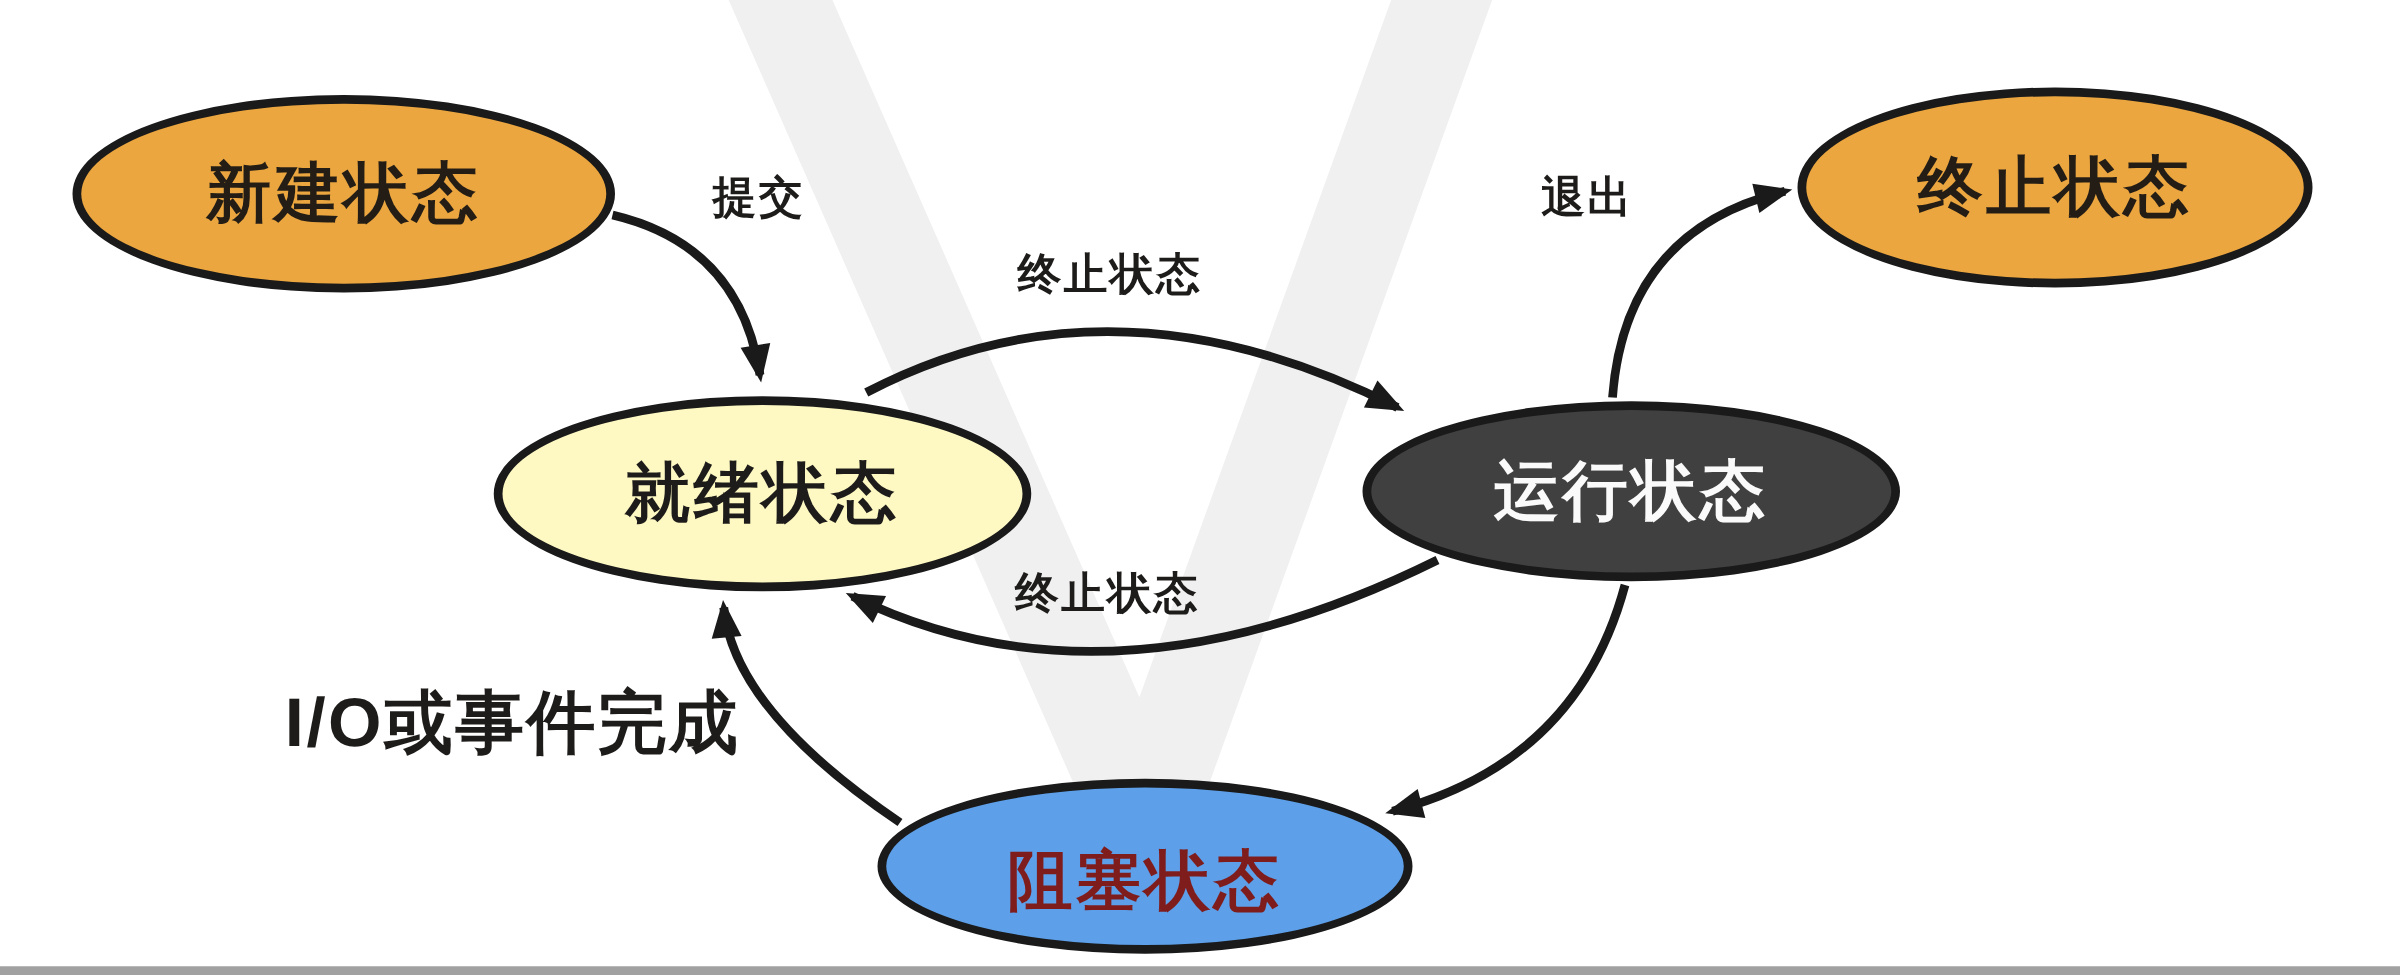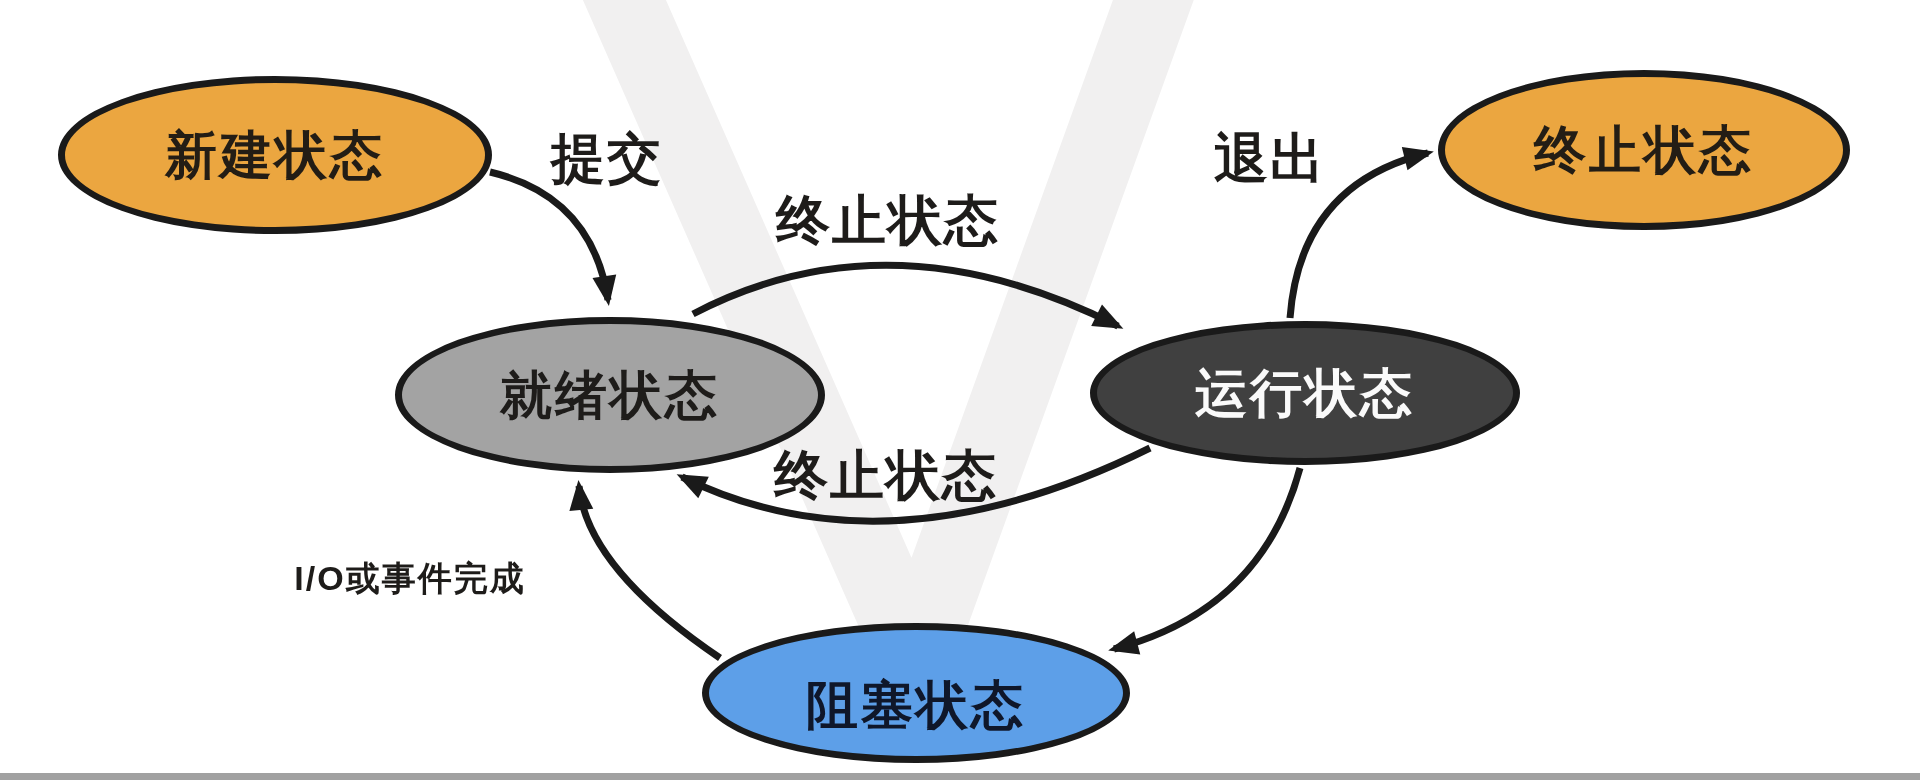--- a/index.html
+++ b/index.html
@@ -13,32 +13,32 @@
   .node{
     position:absolute;border:7px solid #1A1A1A;border-radius:50%;
     box-sizing:border-box;display:flex;align-items:center;justify-content:center;
   }
   .node span{
     font-weight:700;font-size:52px;letter-spacing:3px;line-height:1;
     white-space:nowrap;
   }
   .fill-orange{background:#EBA640;}
   .fill-orange span{color:#231D15;}
-  .fill-gray{background:#a3a3a3;text-align:center;}
+  .fill-gray{background:#fef9c3;text-align:center;}
   .fill-gray span{color:#1E1C1A;}
   .fill-dark{background:#404040;}
   .fill-dark span{color:#FAFAFA;}
   .fill-blue{background:#5D9FE8;}
-  .fill-blue span{color:#0f172a;margin-top:23px;}
+  .fill-blue span{color:#7f1d1d;margin-top:23px;}
   .edge-label{
     position:absolute;transform:translate(-50%,-50%);
-    font-weight:700;font-size:54px;color:#1E1C1A;letter-spacing:2px;
+    font-weight:700;font-size:35px;color:#1E1C1A;letter-spacing:2px;
     white-space:nowrap;line-height:1;
   }
-  .edge-label.small{font-size:34px;}
+  .edge-label.small{font-size:55px;}
   .bottom-bar{
     position:absolute;left:0;bottom:0;width:1920px;height:7px;background:#A1A1A1;
   }
 </style>
 </head>
 <body>
 
 <div id="stage">
 
   <svg class="layer" width="1920" height="780" viewBox="0 0 1920 780">

